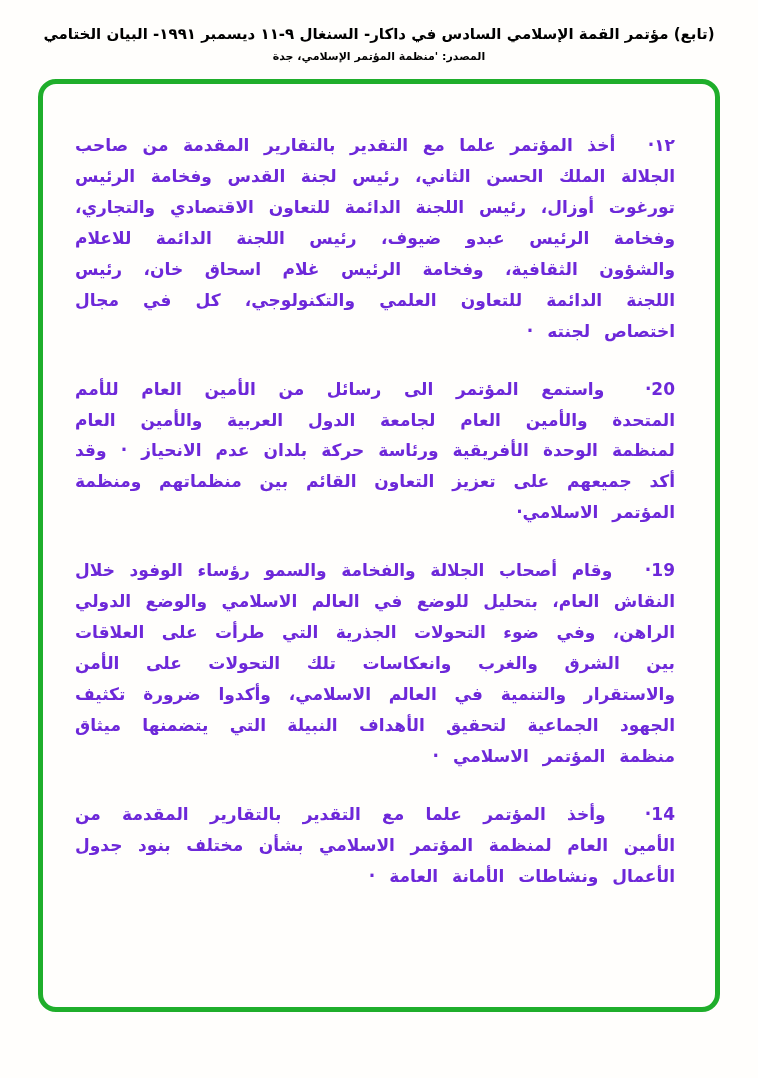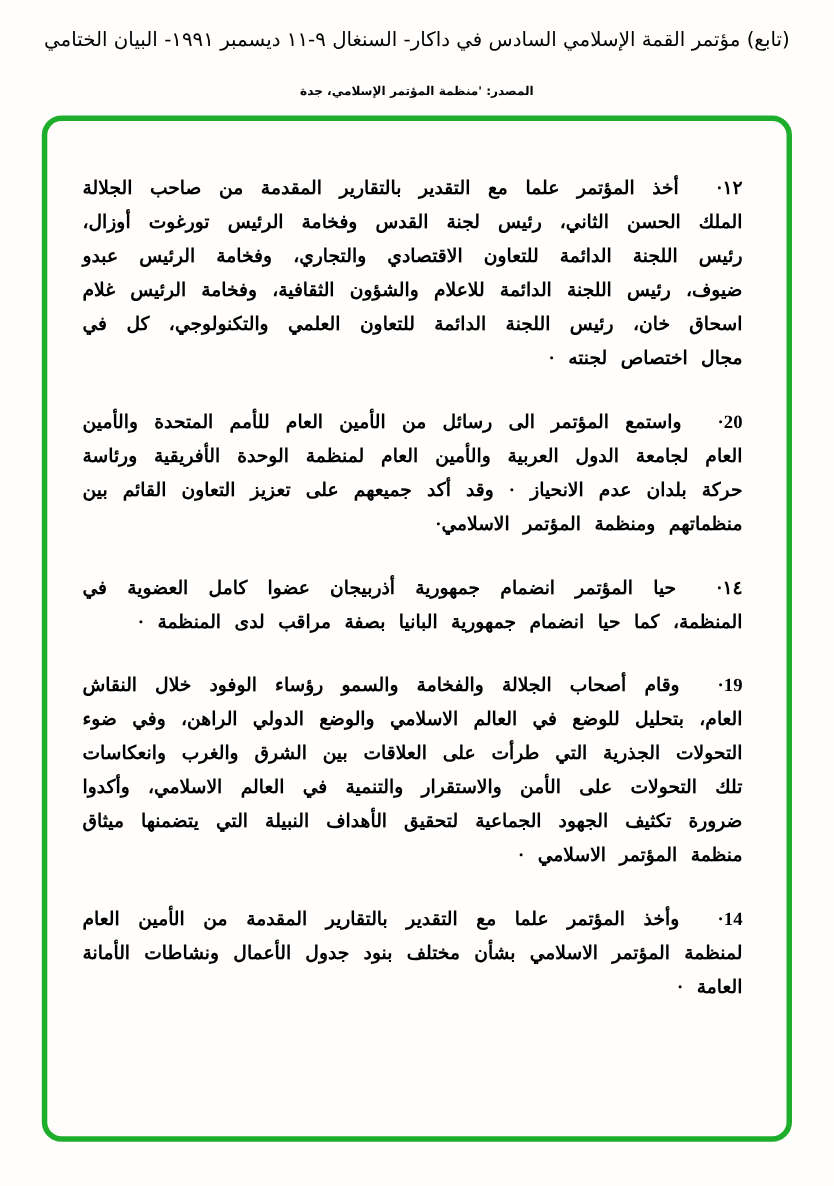--- a/index.html
+++ b/index.html
@@ -16,50 +16,49 @@
     direction: rtl;
     font-family: "DejaVu Sans", sans-serif;
     color: #0d0d0d;
     box-sizing: border-box;
   }
   .doc-header {
     padding-top: 24px;
     text-align: center;
   }
   .doc-title {
-    font-size: 18px;
-    font-weight: normal;
+    font-size: 15px;
+    font-weight: bold;
     color: #000;
     line-height: 1.4;
     padding: 0 30px;
   }
   .doc-source {
     font-size: 11px;
     font-weight: bold;
     color: #000;
-    margin-top: 27px;
+    margin-top: 5px;
   }
   .frame {
     margin: 16px 38px 0 38px;
     border: 5px solid var(--frame-green, #1fae2b);
     border-radius: 18px;
     box-sizing: border-box;
     min-height: 933px;
     padding: 46px 40px 26px 32px;
   }
   .para {
     font-size: 17px;
     font-weight: 700;
     line-height: 1.82;
     text-align: justify;
     word-spacing: 8px;
     letter-spacing: 0.5px;
     margin: 0 0 27px 0;
-    color: #000000;
-    font-family: Liberation Serif, serif;
+    color: #6d28d9;
   }
   .para:last-child {
     margin-bottom: 0;
   }
   .pnum {
     margin-left: 18px;
     white-space: nowrap;
   }
   .pnum:empty {
     margin-left: 0;
@@ -85,24 +84,20 @@
       <span class="pnum">١٢·</span>
       <span class="ptext">أخذ المؤتمر علما مع التقدير بالتقارير المقدمة من صاحب الجلالة الملك الحسن الثاني، رئيس لجنة القدس وفخامة الرئيس تورغوت أوزال، رئيس اللجنة الدائمة للتعاون الاقتصادي والتجاري، وفخامة الرئيس عبدو ضيوف، رئيس اللجنة الدائمة للاعلام والشؤون الثقافية، وفخامة الرئيس غلام اسحاق خان، رئيس اللجنة الدائمة للتعاون العلمي والتكنولوجي، كل في مجال اختصاص لجنته ·</span>
     </p>
 
     <p class="para">
       <span class="pnum">20·</span>
       <span class="ptext">واستمع المؤتمر الى رسائل من الأمين العام للأمم المتحدة والأمين العام لجامعة الدول العربية والأمين العام لمنظمة الوحدة الأفريقية ورئاسة حركة بلدان عدم الانحياز · وقد أكد جميعهم على تعزيز التعاون القائم بين منظماتهم ومنظمة المؤتمر الاسلامي·</span>
     </p>
 
 
-    <p class="para">
-      <span class="pnum">١٤·</span>
-      <span class="ptext">حيا المؤتمر انضمام جمهورية أذربيجان عضوا كامل العضوية في المنظمة، كما حيا انضمام جمهورية البانيا بصفة مراقب لدى المنظمة ·</span>
-    </p>
 
     <p class="para">
       <span class="pnum">19·</span>
       <span class="ptext">وقام أصحاب الجلالة والفخامة والسمو رؤساء الوفود خلال النقاش العام، بتحليل للوضع في العالم الاسلامي والوضع الدولي الراهن، وفي ضوء التحولات الجذرية التي طرأت على العلاقات بين الشرق والغرب وانعكاسات تلك التحولات على الأمن والاستقرار والتنمية في العالم الاسلامي، وأكدوا ضرورة تكثيف الجهود الجماعية لتحقيق الأهداف النبيلة التي يتضمنها ميثاق منظمة المؤتمر الاسلامي ·</span>
     </p>
 
     <p class="para">
       <span class="pnum">14·</span>
       <span class="ptext">وأخذ المؤتمر علما مع التقدير بالتقارير المقدمة من الأمين العام لمنظمة المؤتمر الاسلامي بشأن مختلف بنود جدول الأعمال ونشاطات الأمانة العامة ·</span>
     </p>

